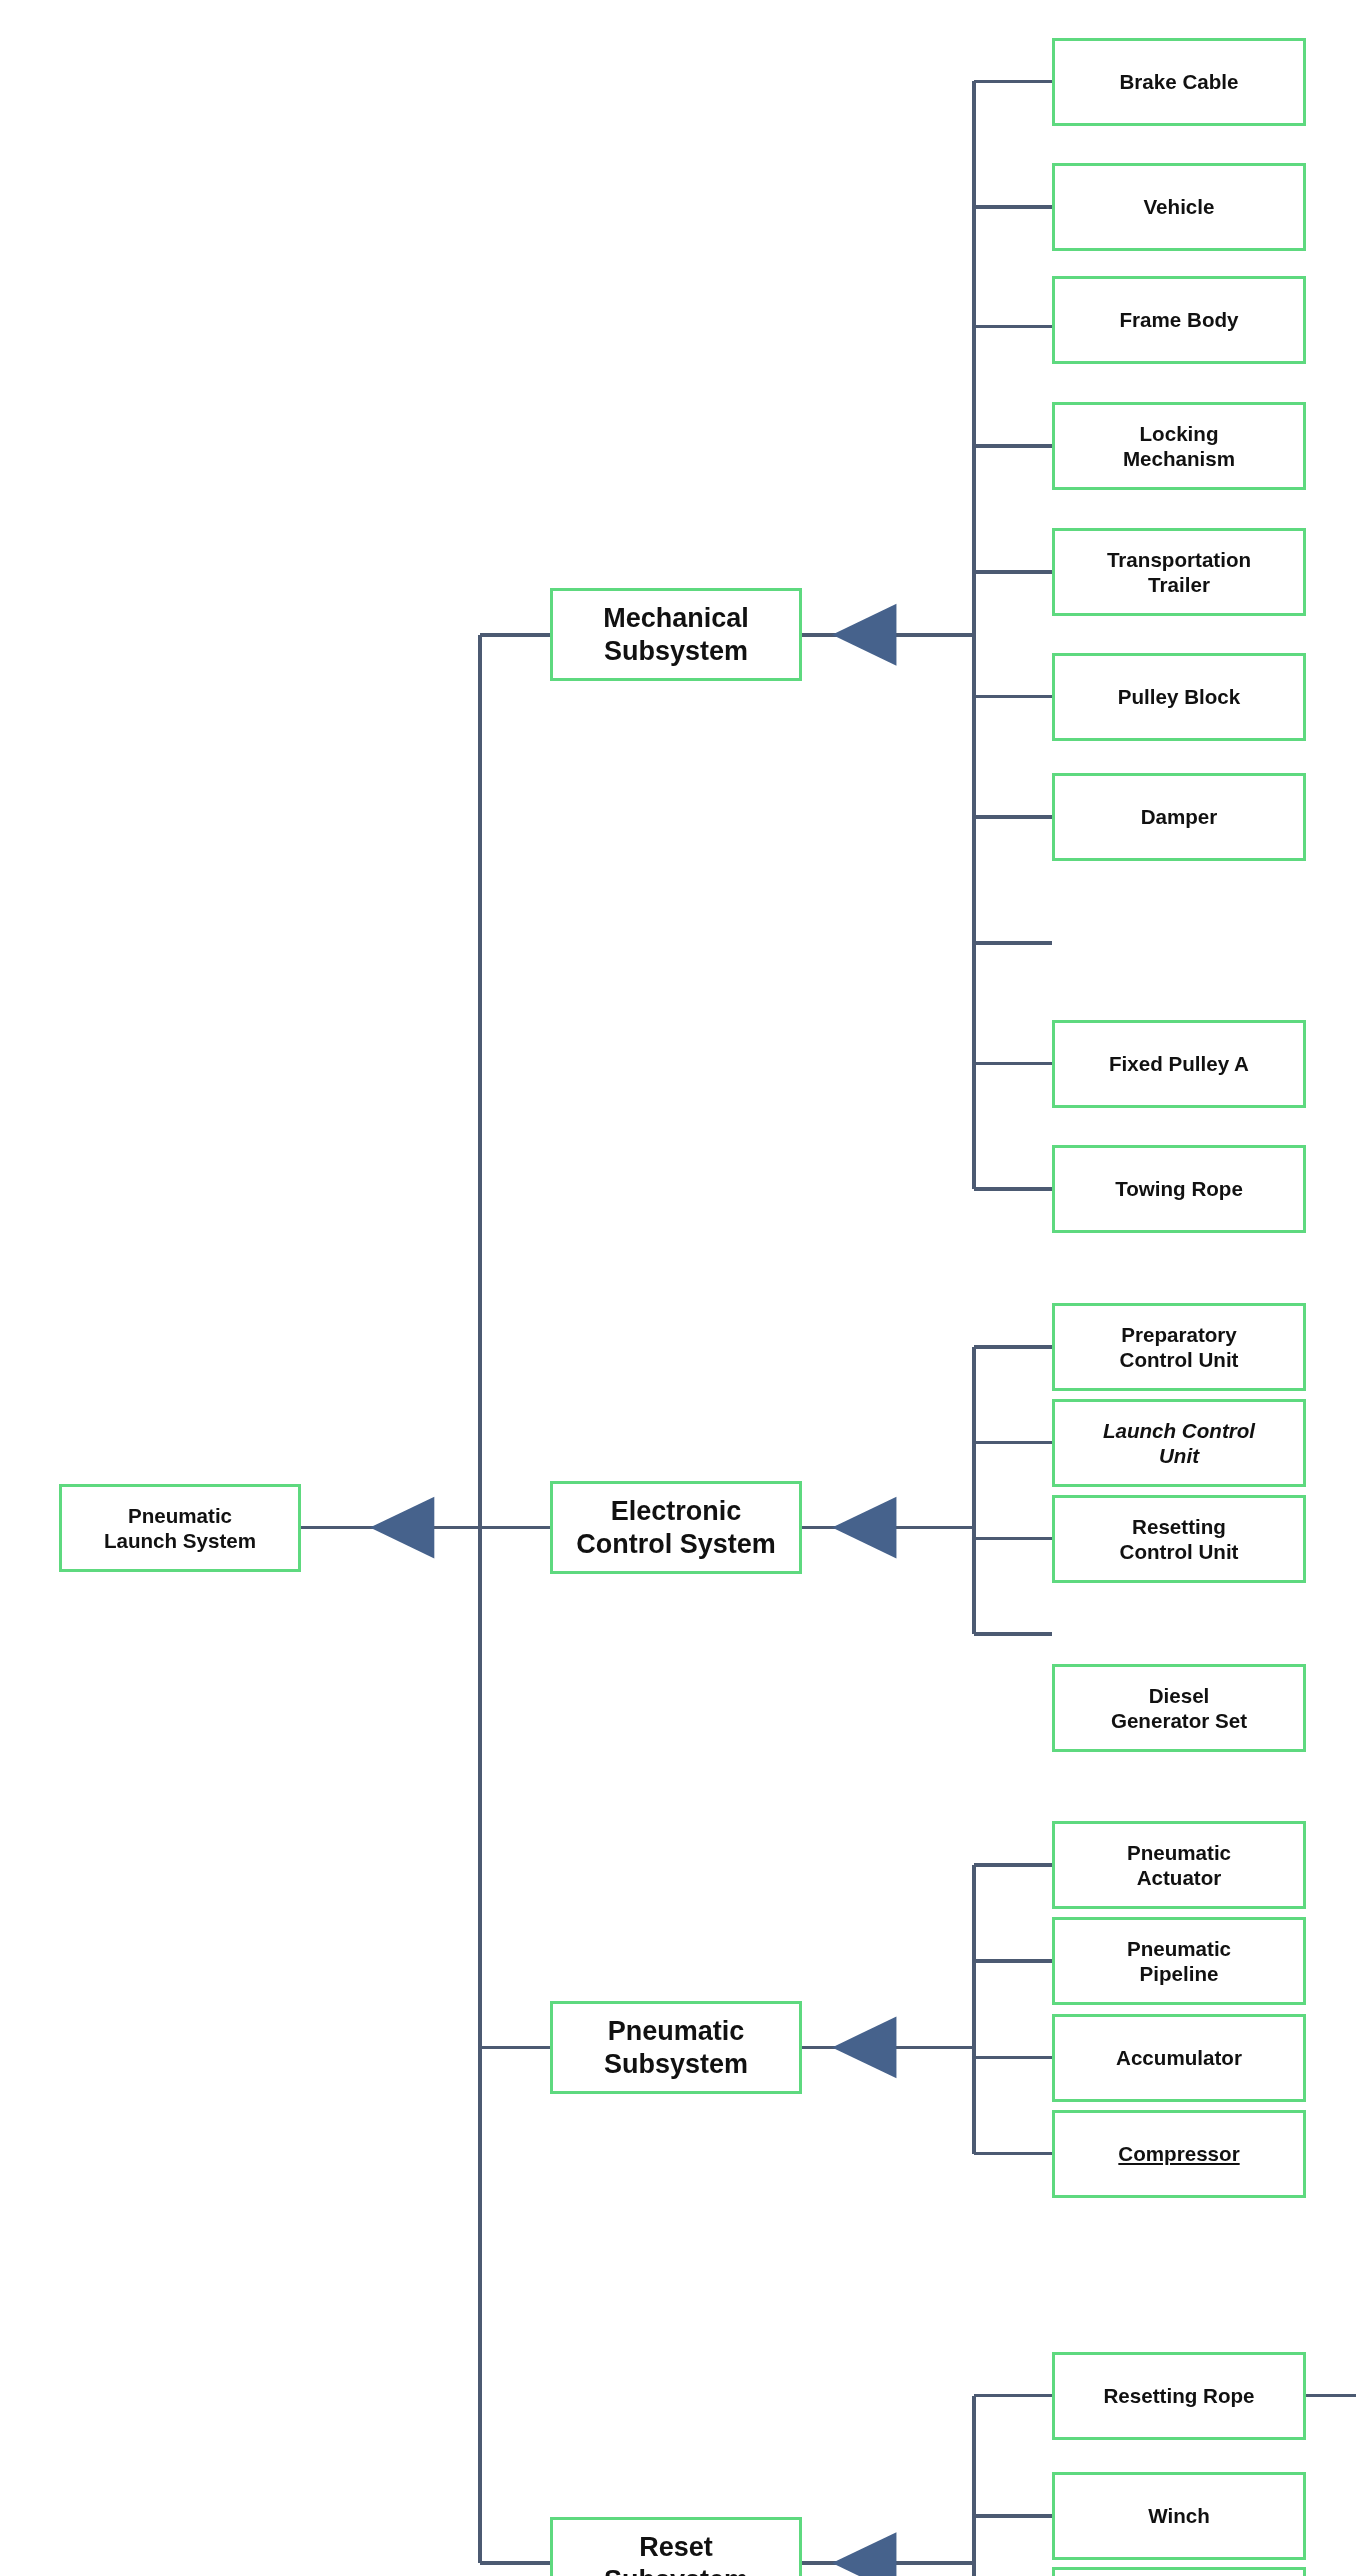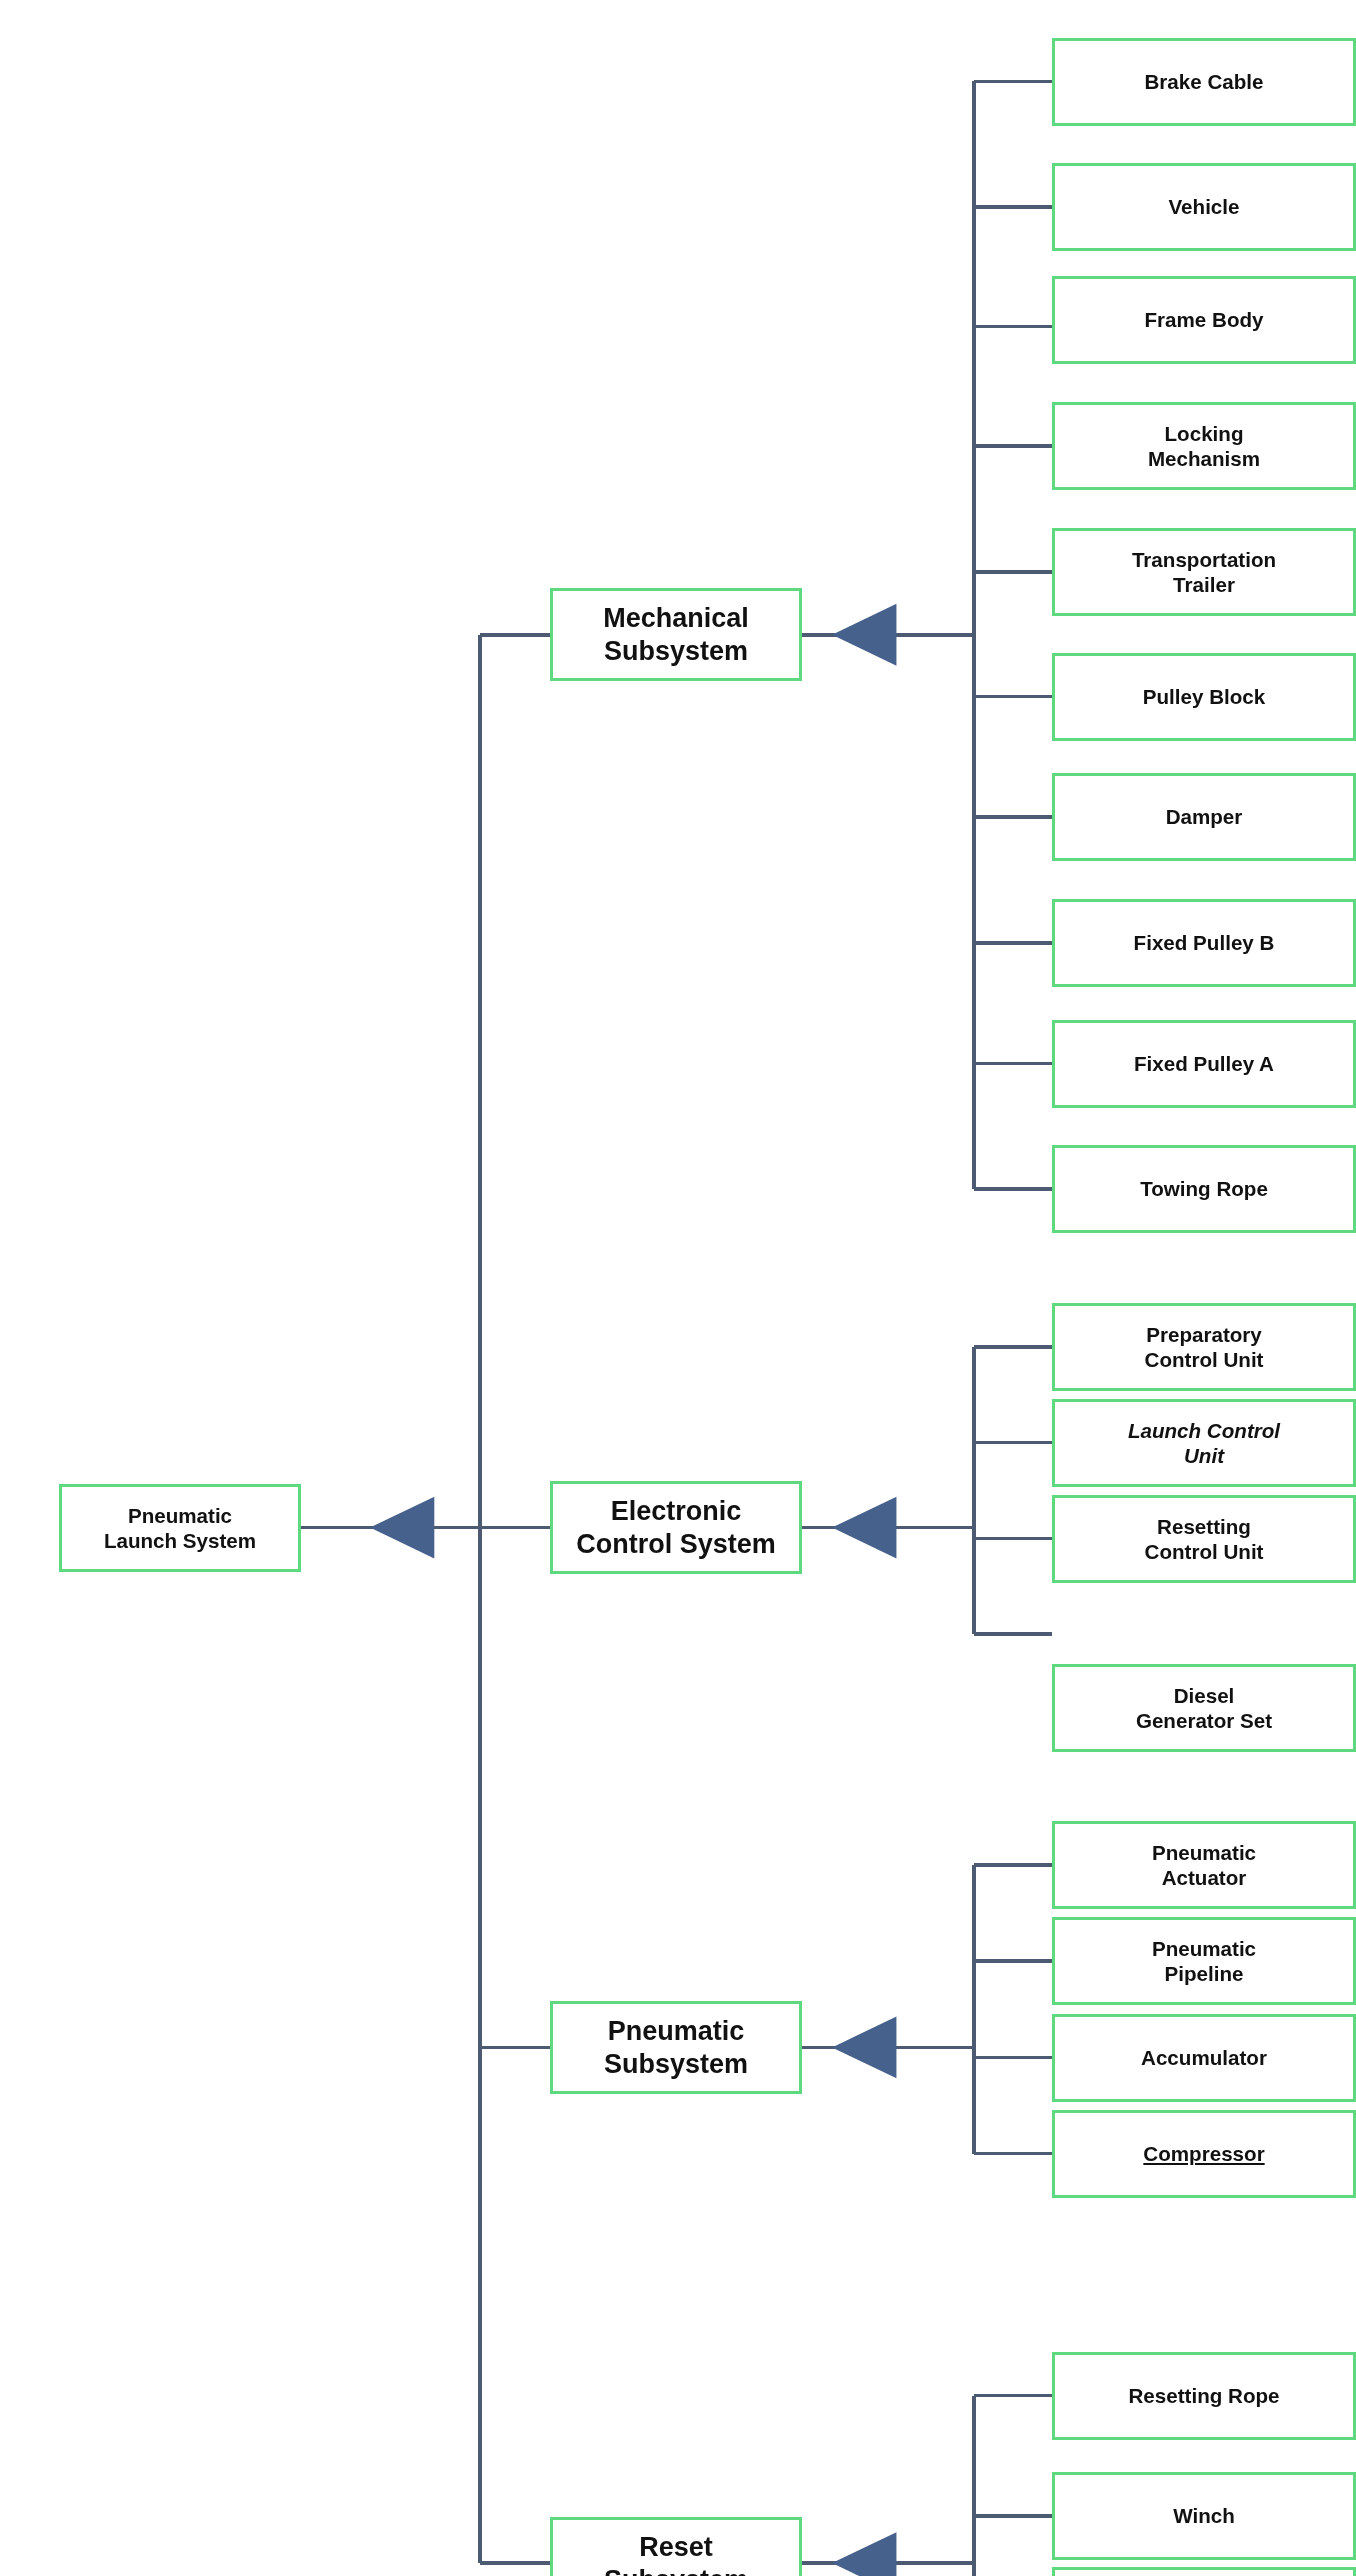--- a/index.html
+++ b/index.html
@@ -19,21 +19,21 @@
     display:flex;
     align-items:center;
     justify-content:center;
     text-align:center;
     color:#111111;
     font-weight:bold;
     line-height:1.22;
     padding:2.1px 5.2px;
   }
   .leaf{
-    left:1052px;width:304px;height:88px;
+    left:1052px;width:254px;height:88px;
     font-size:20.6px;
   }
   .mid{
     left:550px;width:252px;height:93px;
     font-size:27px;
   }
   .root{
     left:59px;width:242px;height:88px;
     font-size:20.6px;
   }
@@ -162,25 +162,20 @@
   <div class="node leaf" style="top:653px;">
     <span>
         <span>Pulley Block</span>
       </span>
   </div>
   <div class="node leaf" style="top:773px;">
     <span>
         <span>Damper</span>
       </span>
   </div>
-  <div class="node leaf" style="top:899px;">
-    <span>
-        <span>Fixed Pulley B</span>
-      </span>
-  </div>
   <div class="node leaf" style="top:1020px;">
     <span>
         <span>Fixed Pulley A</span>
       </span>
   </div>
   <div class="node leaf" style="top:1145px;">
     <span>
         <span>Towing Rope</span>
       </span>
   </div>

